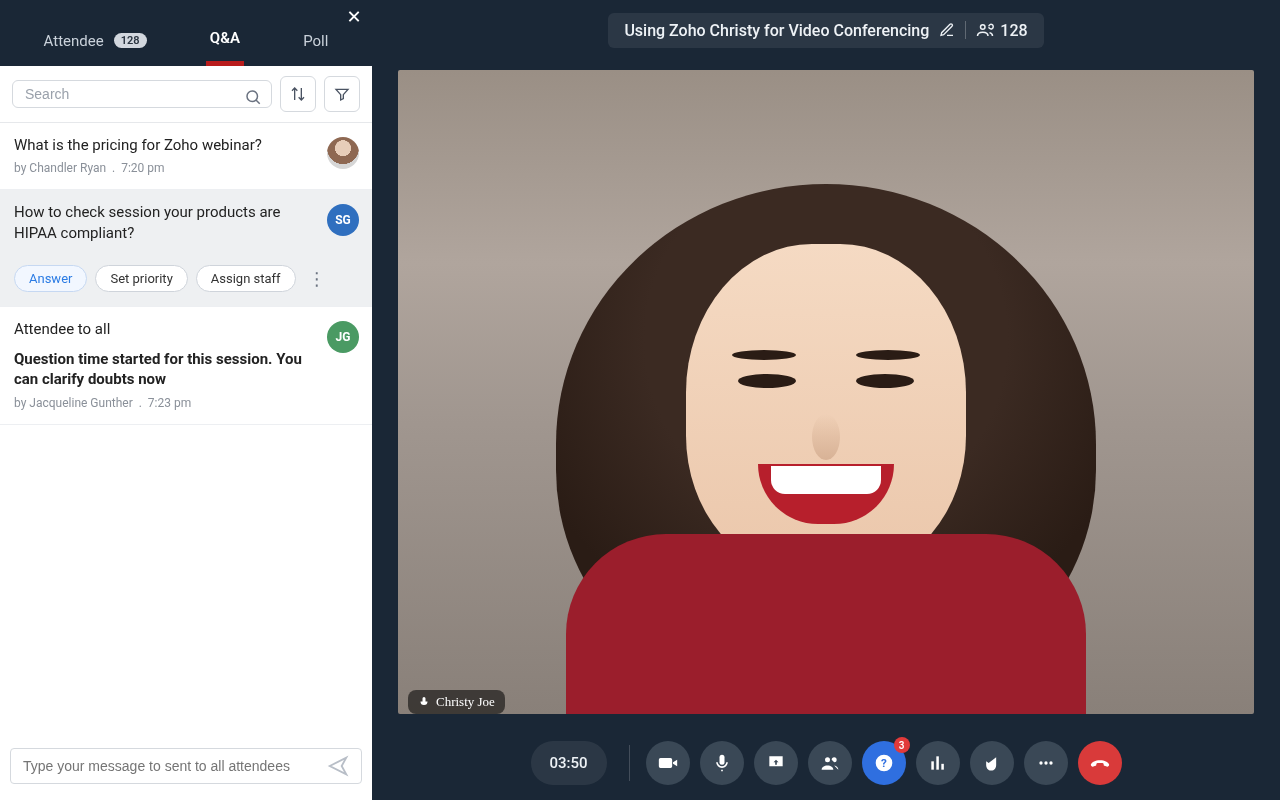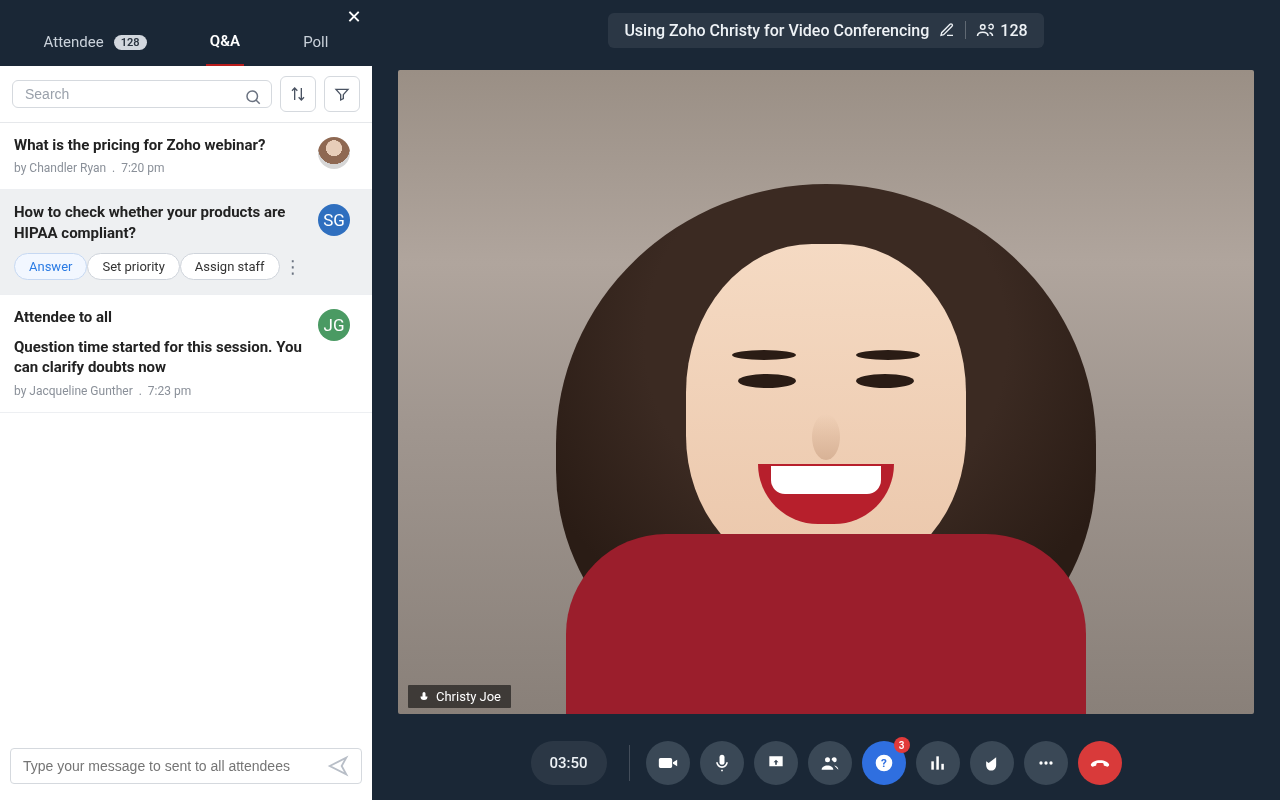--- a/index.html
+++ b/index.html
@@ -2,42 +2,42 @@
 <html><head>
 <meta charset="utf-8">
 <style>
 * { box-sizing: border-box; margin: 0; padding: 0; }
 body { font-family: -apple-system, BlinkMacSystemFont, "Segoe UI", Roboto, sans-serif; width: 1280px; height: 800px; overflow: hidden; display: flex; background: #1a2736; }
 .sidebar { width: 372px; height: 100%; background: #fff; display: flex; flex-direction: column; position: relative; }
 .sidebar-top { background: #1a2736; height: 66px; display: flex; align-items: flex-end; padding: 0 12px; position: relative; }
 .close-btn { position: absolute; top: 6px; right: 8px; color: #fff; font-size: 18px; cursor: pointer; width: 20px; height: 20px; display: flex; align-items: center; justify-content: center; }
 .tabs { display: flex; width: 100%; justify-content: space-around; }
 .tab { color: #c9d1da; font-size: 15px; padding: 10px 4px 14px; cursor: pointer; display: flex; align-items: center; gap: 10px; }
-.tab.active { color: #fff; font-weight: 600; border-bottom: 2px solid #b91c1c; }
+.tab.active { color: #fff; font-weight: 600; border-bottom: 5px solid #b91c1c; }
 .badge { background: #d2d7de; color: #2a3440; font-size: 11px; font-weight: 600; padding: 1px 7px; border-radius: 9px; }
 .toolbar { padding: 10px 12px; display: flex; gap: 8px; align-items: center; border-bottom: 1px solid #e6e8eb; }
 .search-wrap { flex: 1; position: relative; }
 .search-input { width: 100%; height: 28px; border: 1px solid #d5d9de; border-radius: 6px; padding: 0 36px 0 12px; font-size: 14px; color: #333; }
 .search-input::placeholder { color: #9aa1ab; }
 .search-icon { position: absolute; right: 10px; top: 8px; color: #6a7280; }
 .icon-btn { width: 36px; height: 36px; border: 1px solid #d5d9de; border-radius: 6px; background: #fff; display: flex; align-items: center; justify-content: center; cursor: pointer; color: #4a5362; }
 .meta-row { display: flex; justify-content: space-between; padding: 10px 14px 8px; font-size: 14px; color: #3a3f48; }
 .meta-row .assigned { color: #555; }
 .list { flex: 1; overflow-y: auto; }
 .qitem { padding: 12px 14px 14px; border-bottom: 1px solid #edeff2; position: relative; }
 .qitem.selected { background: #eef0f2; }
 .q-text { font-size: 15px; color: #222; line-height: 1.35; padding-right: 48px; }
-.q-title { font-weight: 700; }
+.q-title { font-weight: 400; }
 .q-body { font-weight: 700; }
 .q-by { font-size: 12px; color: #8a9099; margin-top: 6px; }
-.q-avatar { position: absolute; right: 22px; top: 14px; width: 32px; height: 32px; border-radius: 50%; display: flex; align-items: center; justify-content: center; font-size: 17px; font-weight: 400; color: #fff; }
+.q-avatar { position: absolute; right: 13px; top: 14px; width: 32px; height: 32px; border-radius: 50%; display: flex; align-items: center; justify-content: center; font-size: 12px; font-weight: 700; color: #fff; }
 .q-avatar.photo { background: radial-gradient(circle at 50% 35%, #e7cdb9 30%, #8e6852 31% 60%, #d6d6d6 61%); }
 .q-avatar.sg { background: #2f6fbf; }
 .q-avatar.jg { background: #4a9a63; }
-.action-row { display: flex; gap: 0; margin-top: 10px; align-items: center; }
+.action-row { display: flex; gap: 8px; margin-top: 22px; align-items: center; }
 .pill { border: 1px solid #cfd4db; background: #fff; border-radius: 16px; padding: 5px 14px; font-size: 13px; cursor: pointer; color: #333; }
 .pill.primary { color: #2a7be4; border-color: #c6d8f2; background: #f2f7ff; }
 .dots-v { color: #6a7280; font-size: 18px; cursor: pointer; padding: 0 4px; }
 .composer { padding: 12px 10px 16px; }
 .composer-box { border: 1px solid #d5d9de; border-radius: 4px; height: 36px; display: flex; align-items: center; padding: 0 12px; background: #fff; }
 .composer-input { flex: 1; border: none; outline: none; font-size: 14px; color: #999; }
 .send-icon { color: #b8bec7; }
 .main { flex: 1; position: relative; display: flex; flex-direction: column; }
 .title-bar { height: 60px; display: flex; align-items: center; justify-content: center; }
 .title-pill { background: rgba(255,255,255,0.08); border-radius: 6px; padding: 8px 16px; display: flex; align-items: center; gap: 10px; color: #eef2f6; font-size: 16px; font-weight: 500; }
@@ -50,21 +50,21 @@
 .face { position: absolute; left: 140px; top: 90px; width: 280px; height: 330px; background: linear-gradient(180deg, #f5dac3 0%, #ebc7ab 100%); border-radius: 45% 45% 42% 42%; }
 .eye { position: absolute; width: 58px; height: 14px; background: #2a1c15; border-radius: 50%; top: 130px; }
 .eye.l { left: 52px; } .eye.r { right: 52px; }
 .brow { position: absolute; width: 64px; height: 10px; background: #2a1c15; border-radius: 50%; top: 106px; }
 .brow.l { left: 46px; } .brow.r { right: 46px; }
 .nose { position: absolute; left: 126px; top: 170px; width: 28px; height: 46px; background: linear-gradient(180deg, transparent, #d8b296); border-radius: 50%; }
 .mouth { position: absolute; left: 72px; top: 220px; width: 136px; height: 60px; background: #b71f2c; border-radius: 0 0 68px 68px; display: flex; align-items: flex-start; justify-content: center; overflow: hidden; }
 .teeth { width: 110px; height: 28px; background: #fff; border-radius: 0 0 14px 14px; margin-top: 2px; }
 .shirt { position: absolute; width: 520px; height: 180px; left: 20px; bottom: 0; background: #9b1e2c; border-radius: 100px 100px 0 0; }
 .neck { position: absolute; width: 130px; height: 100px; left: 215px; bottom: 150px; background: #ebc7ab; border-radius: 0 0 40px 40px; }
-.name-tag { position: absolute; left: 10px; bottom: 6px; background: rgba(0,0,0,0.55); color: #fff; border-radius: 1px; padding: 4px 10px; font-size: 13px; display: flex; align-items: center; gap: 6px; }
+.name-tag { position: absolute; left: 10px; bottom: 0; background: rgba(0,0,0,0.55); color: #fff; border-radius: 8px; padding: 4px 10px; font-size: 13px; display: flex; align-items: center; gap: 6px; font-family: Liberation Serif, serif; }
 .controls { height: 80px; display: flex; align-items: center; justify-content: center; gap: 10px; padding-top: 6px; }
 .timer-pill { background: rgba(255,255,255,0.08); color: #eef2f6; border-radius: 24px; height: 44px; width: 76px; display: flex; align-items: center; justify-content: center; font-size: 15px; font-weight: 500; margin-right: 6px; }
 .ctrl-sep { width: 1px; height: 36px; background: rgba(255,255,255,0.18); margin: 0 6px; }
 .ctrl-btn { width: 44px; height: 44px; border-radius: 50%; background: #3a4856; display: flex; align-items: center; justify-content: center; cursor: pointer; color: #fff; position: relative; }
 .ctrl-btn.blue { background: #2f6fe0; }
 .ctrl-btn.red { background: #d93a3a; }
 .notif-badge { position: absolute; top: -4px; right: -4px; background: #e23a3a; color: #fff; border-radius: 50%; width: 16px; height: 16px; font-size: 10px; display: flex; align-items: center; justify-content: center; font-weight: 600; }
 svg { display: block; }
 </style>
 </head>
@@ -113,21 +113,21 @@
   <div class="list">
     <div class="qitem">
       <div class="q-text q-title">What is the pricing for Zoho webinar?</div>
       <div class="q-by">
         <span>by Chandler Ryan</span> &nbsp;.&nbsp; <span>7:20 pm</span>
       </div>
       <div class="q-avatar photo"></div>
     </div>
 
     <div class="qitem selected">
-      <div class="q-text q-title">How to check whether your products are HIPAA compliant?</div>
+      <div class="q-text q-title">How to check session your products are HIPAA compliant?</div>
       <div class="action-row">
         <div class="pill primary">Answer</div>
         <div class="pill">Set priority</div>
         <div class="pill">Assign staff</div>
         <div class="dots-v">⋮</div>
       </div>
       <div class="q-avatar sg">SG</div>
     </div>
 
     <div class="qitem">

